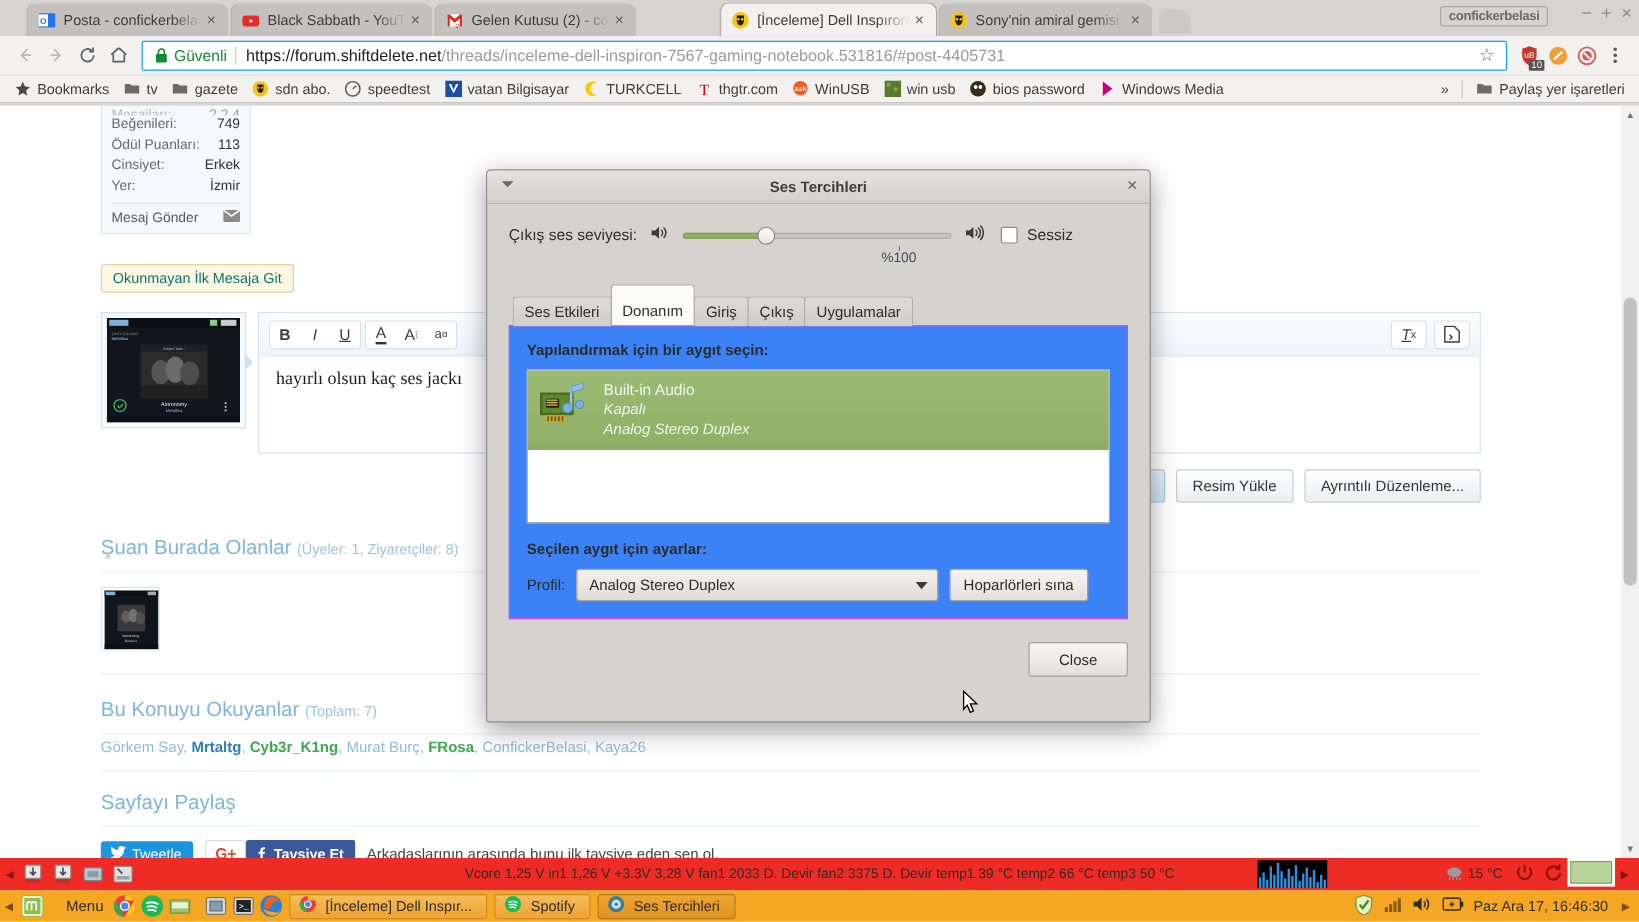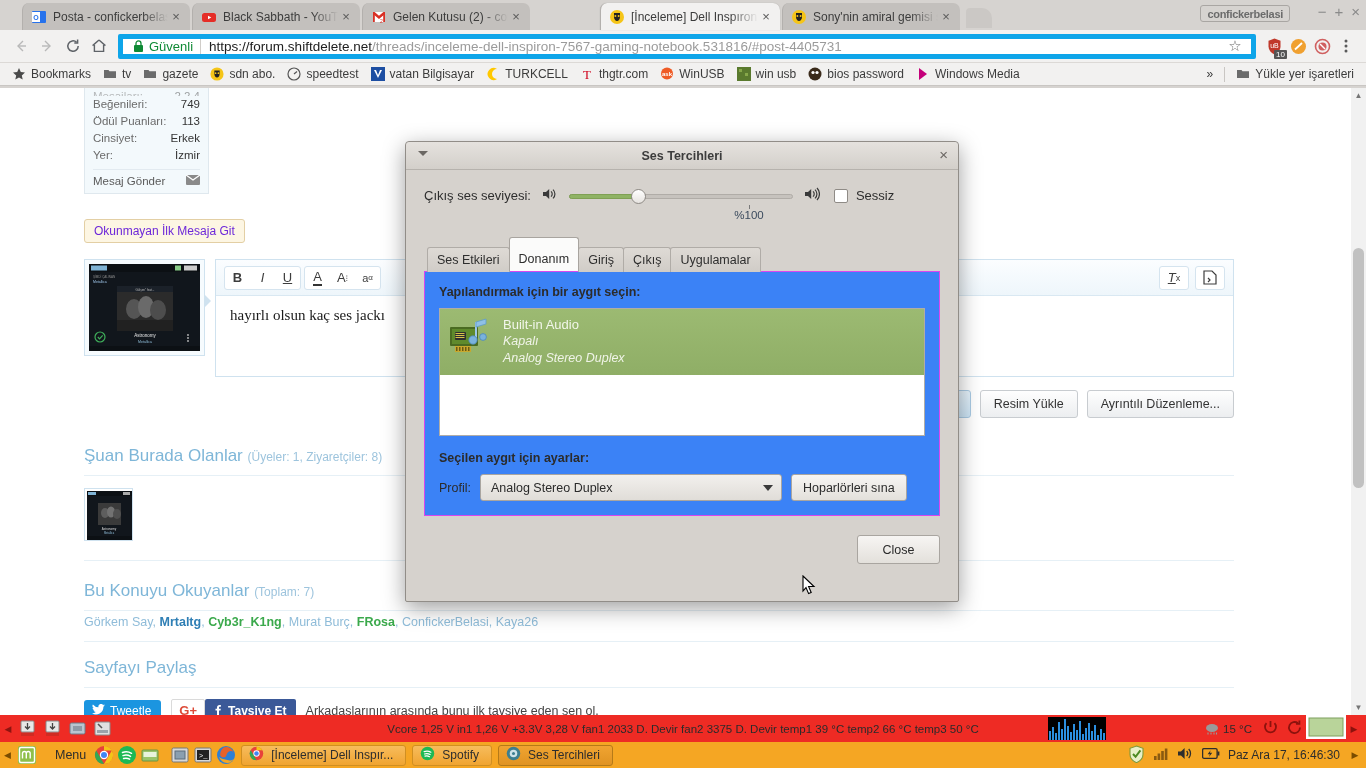--- a/index.html
+++ b/index.html
@@ -40,21 +40,21 @@
     font-size:11px; font-weight:bold; color:#6b6b6b; line-height:16px;
     letter-spacing:-0.3px;
   }
   .winbtns { position:absolute; right:6px; top:4px; display:flex; gap:8px; color:#8a8a8a; font-size:15px; line-height:16px; }
 
   
   .toolbar { height:33px; background:#f2f1f0; display:flex; align-items:center; padding:0 8px; border-bottom:1px solid #dcd9d6; }
   .navbtn { width:26px; height:26px; display:flex; align-items:center; justify-content:center; color:#5f6368; flex:none; }
   .navbtn.dim { color:#b8b8b8; }
   .omnibox {
-    flex:1 1 auto; height:25px; background:#fff; border:5px solid #0ea5e9; border-radius:2px;
+    flex:1 1 auto; height:25px; background:#fff; border:1px solid #0ea5e9; border-radius:2px;
     display:flex; align-items:center; padding:0 6px 0 10px; margin:0 6px; min-width:0;
   }
   .lock { color:#0f8a35; margin-right:5px; display:flex; }
   .secure { color:#0f8a35; font-size:13px; margin-right:7px; }
   .vdiv { width:1px; height:15px; background:#d0cdc9; margin-right:8px; }
   .url { font-size:13.5px; color:#9b9b9b; white-space:nowrap; overflow:hidden; flex:1 1 auto; }
   .url b { color:#202020; font-weight:normal; }
   .star { width:20px; color:#6e6e6e; font-size:15px; text-align:center; flex:none; }
   .ext { width:24px; height:26px; display:flex; align-items:center; justify-content:center; position:relative; flex:none; }
 
@@ -73,21 +73,21 @@
   .content { position:absolute; left:84px; top:0; width:1150px; }
 
   .infobox { width:125px; background:#f3f9fc; border:1px solid #dfe8ee; border-top:none; font-size:11.5px; color:#6b6b6b; padding:0 8px 6px; }
   .irow { display:flex; justify-content:space-between; line-height:17px; }
   .irow .v { color:#333; }
   .irow.faded { opacity:.45; height:8px; overflow:hidden; }
   .ihr { border-top:1px solid #e2eaf0; margin:5px 0 3px; }
   .msgsend { display:flex; justify-content:space-between; align-items:center; font-size:11.5px; color:#5a5a5a; padding-top:2px; }
 
   .gotofirst {
-    display:inline-block; border:1px solid #e3cfa4; background:#fdf6e3; color:#6d28d9;
+    display:inline-block; border:1px solid #e3cfa4; background:#fdf6e3; color:#0f766e;
     font-size:12px; padding:4px 9px; border-radius:3px; margin-top:25px;
   }
 
   .editor-wrap { display:flex; margin-top:16px; gap:10px; }
   .avatar-card { width:121px; height:97px; border:1px solid #cfe2ef; background:#f6fbfe; padding:4px; position:relative; }
   .avatar-card:after{ content:""; position:absolute; right:-7px; top:34px; width:0;height:0;
      border-top:7px solid transparent;border-bottom:7px solid transparent;border-left:7px solid #cfe2ef;}
   .editor { flex:1 1 auto; border:1px solid #cfe2ef; background:#fff; }
   .etoolbar { height:36px; background:linear-gradient(#fbfdff,#eef6fb); border-bottom:1px solid #d9e8f2; display:flex; align-items:center; padding:0 8px; gap:3px; }
   .egrp { display:flex; border:1px solid #d5e4ef; background:#fff; border-radius:3px; overflow:hidden; height:24px; }
@@ -423,21 +423,21 @@
       <span>Windows Media</span>
     </div>
     <div class="bm" style="margin-left:auto;">
       <span>»</span>
     </div>
     <span class="bmsep"></span>
     <div class="bm">
       <span class="bi"><svg width="14" height="14" viewBox="0 0 14 14">
             <path d="M1 3h4.5l1 1.3H13V11H1z" fill="#6b6b6b"></path>
           </svg></span>
-      <span>Yükle yer işaretleri</span>
+      <span>Paylaş yer işaretleri</span>
     </div>
   </div>
 
   <div class="page">
     <div class="content">
 
       
       <div class="infobox">
         <div class="irow faded">
           <span>Mesajları:</span>

